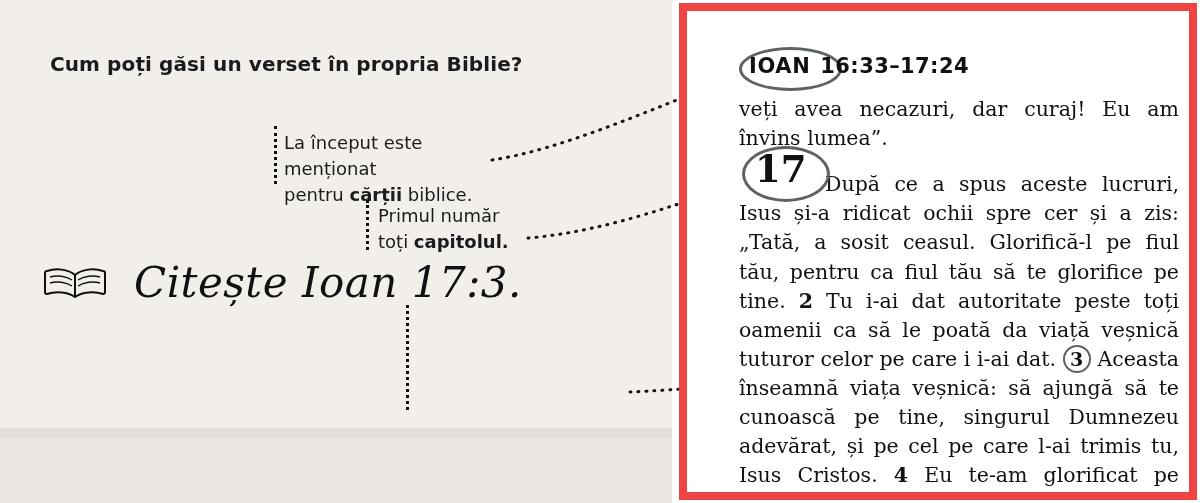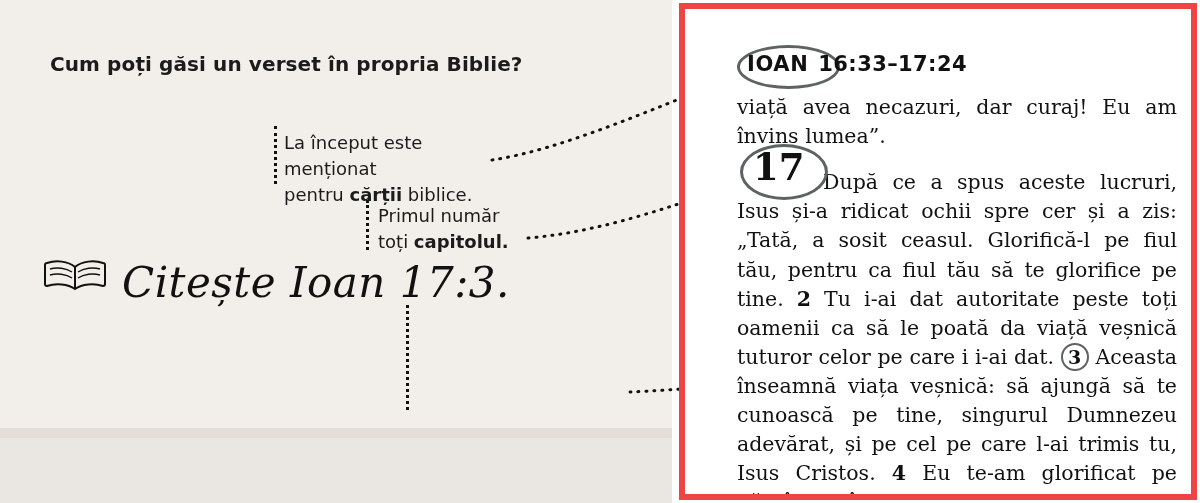--- a/index.html
+++ b/index.html
@@ -54,22 +54,22 @@
     font-size: 20px;
     color: #1b1b1b;
     letter-spacing: 0.1px;
   }
   
   #read-line {
     position: absolute;
     left: 44px;
     top: 258px;
     display: flex;
-    align-items: flex-start;
-    gap: 16px;
+    align-items: center;
+    gap: 28px;
   }
   #book-icon {
     width: 62px;
     height: 34px;
     display: block;
   }
   #read-text {
     font-family: "DejaVu Serif", serif;
     font-style: italic;
     font-size: 42px;
@@ -110,21 +110,21 @@
   }
 
   
   #bible-outer {
     position: absolute;
     left: 679px;
     top: 3px;
     width: 518px;
     height: 497px;
     background: #ffffff;
-    border: 6px solid #ef4444;
+    border: 8px solid #ef4444;
     box-sizing: border-box;
   }
   #bible-inner {
     position: absolute;
     left: 12px;
     top: 10px;
     right: 10px;
     bottom: 0;
     overflow: hidden;
   }
@@ -283,21 +283,21 @@
   <div id="bible-outer">
     <div id="bible-inner">
 
       <div id="oval-book"></div>
       <div id="verse-ref-row">
         <div id="book-name">IOAN</div>
         <div id="ref-range">16:33–17:24</div>
       </div>
 
       <div id="bible-text">
-        <p>viață avea necazuri, dar curaj! Eu am învins lumea”.</p>
+        <p>veți avea necazuri, dar curaj! Eu am învins lumea”.</p>
         <p>
           <span id="chapter-block">
             <span id="oval-chapter"></span>
             <span id="chapter-num">17</span>
           </span><span>După ce a spus aceste lucruri, Isus și-a ridicat ochii spre cer și a zis: „Tată, a sosit ceasul. Glorifică-l pe fiul tău, pentru ca fiul tău să te glorifice pe tine. </span><b class="vnum">2</b><span> Tu i-ai dat autoritate peste toți oamenii ca să le poată da viață veșnică tuturor celor pe care i i-ai dat. </span><span class="circle-verse"><i></i><span>3</span></span><span> Aceasta înseamnă viața veșnică: să ajungă să te cunoască pe tine, singurul Dumnezeu adevărat, și pe cel pe care l-ai trimis tu, Isus Cristos. </span><b class="vnum">4</b><span> Eu te-am glorificat pe pământ, sfârșind</span>
         </p>
       </div>
 
     </div>
   </div>

